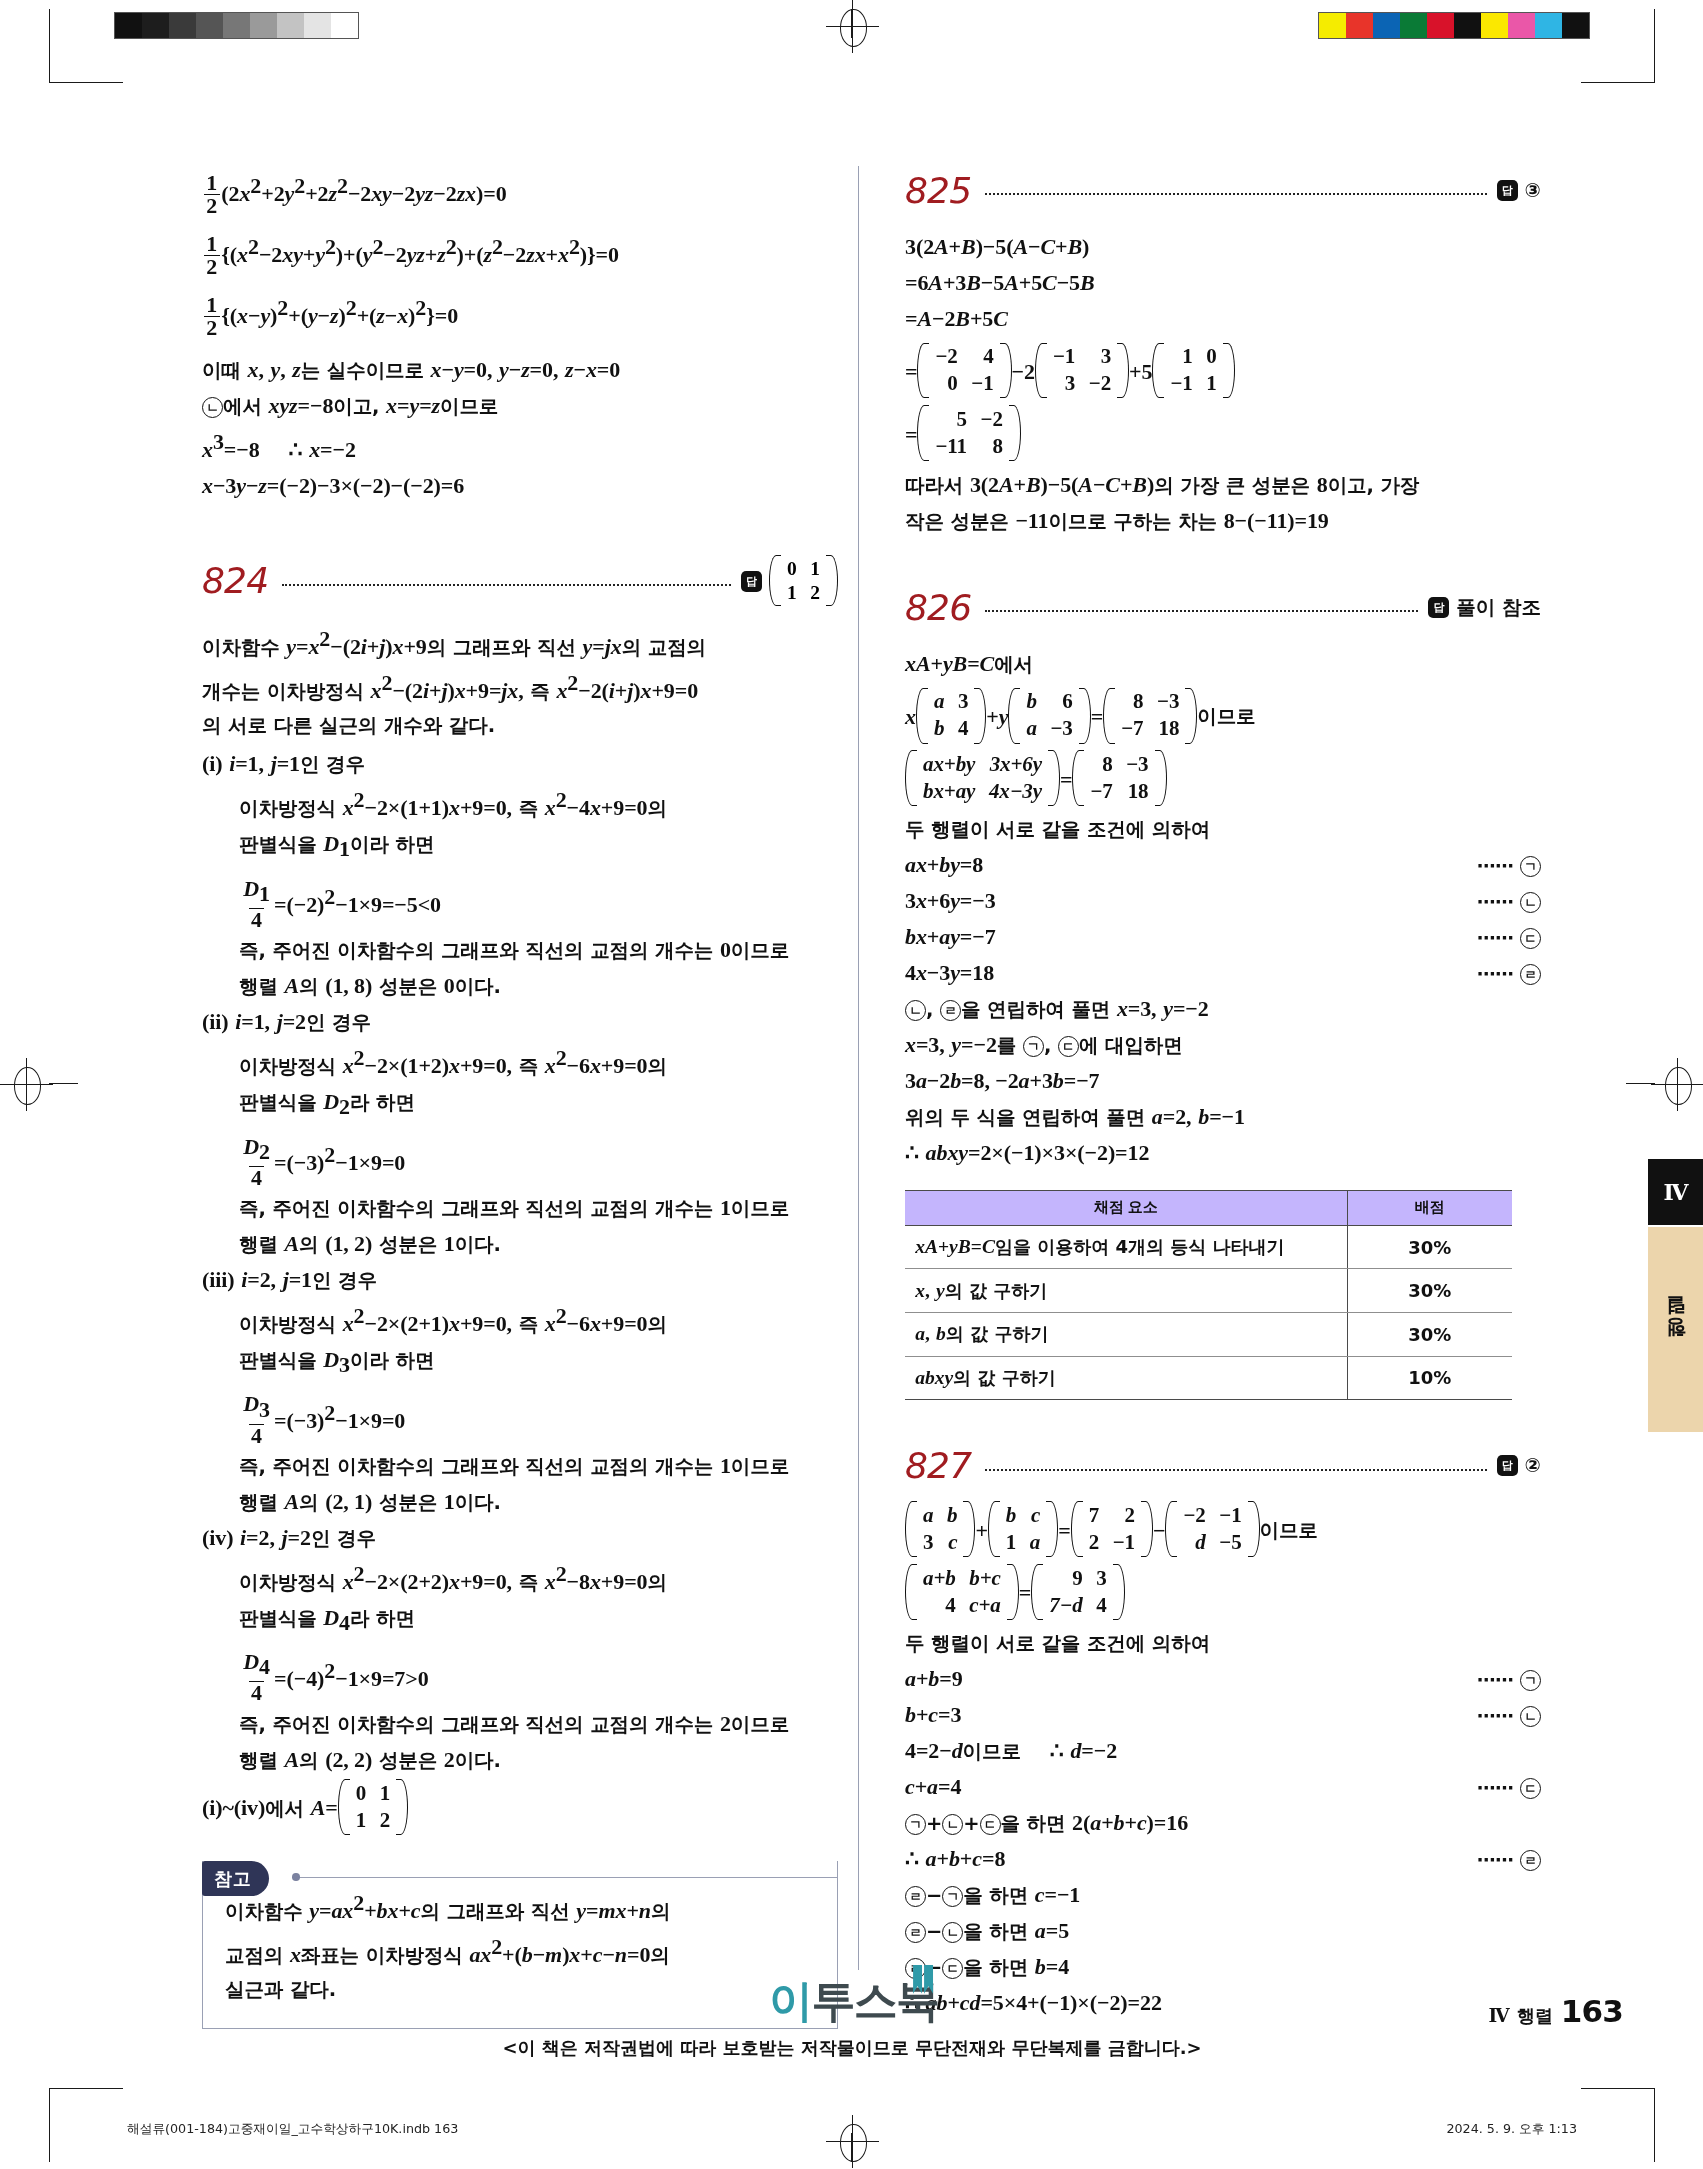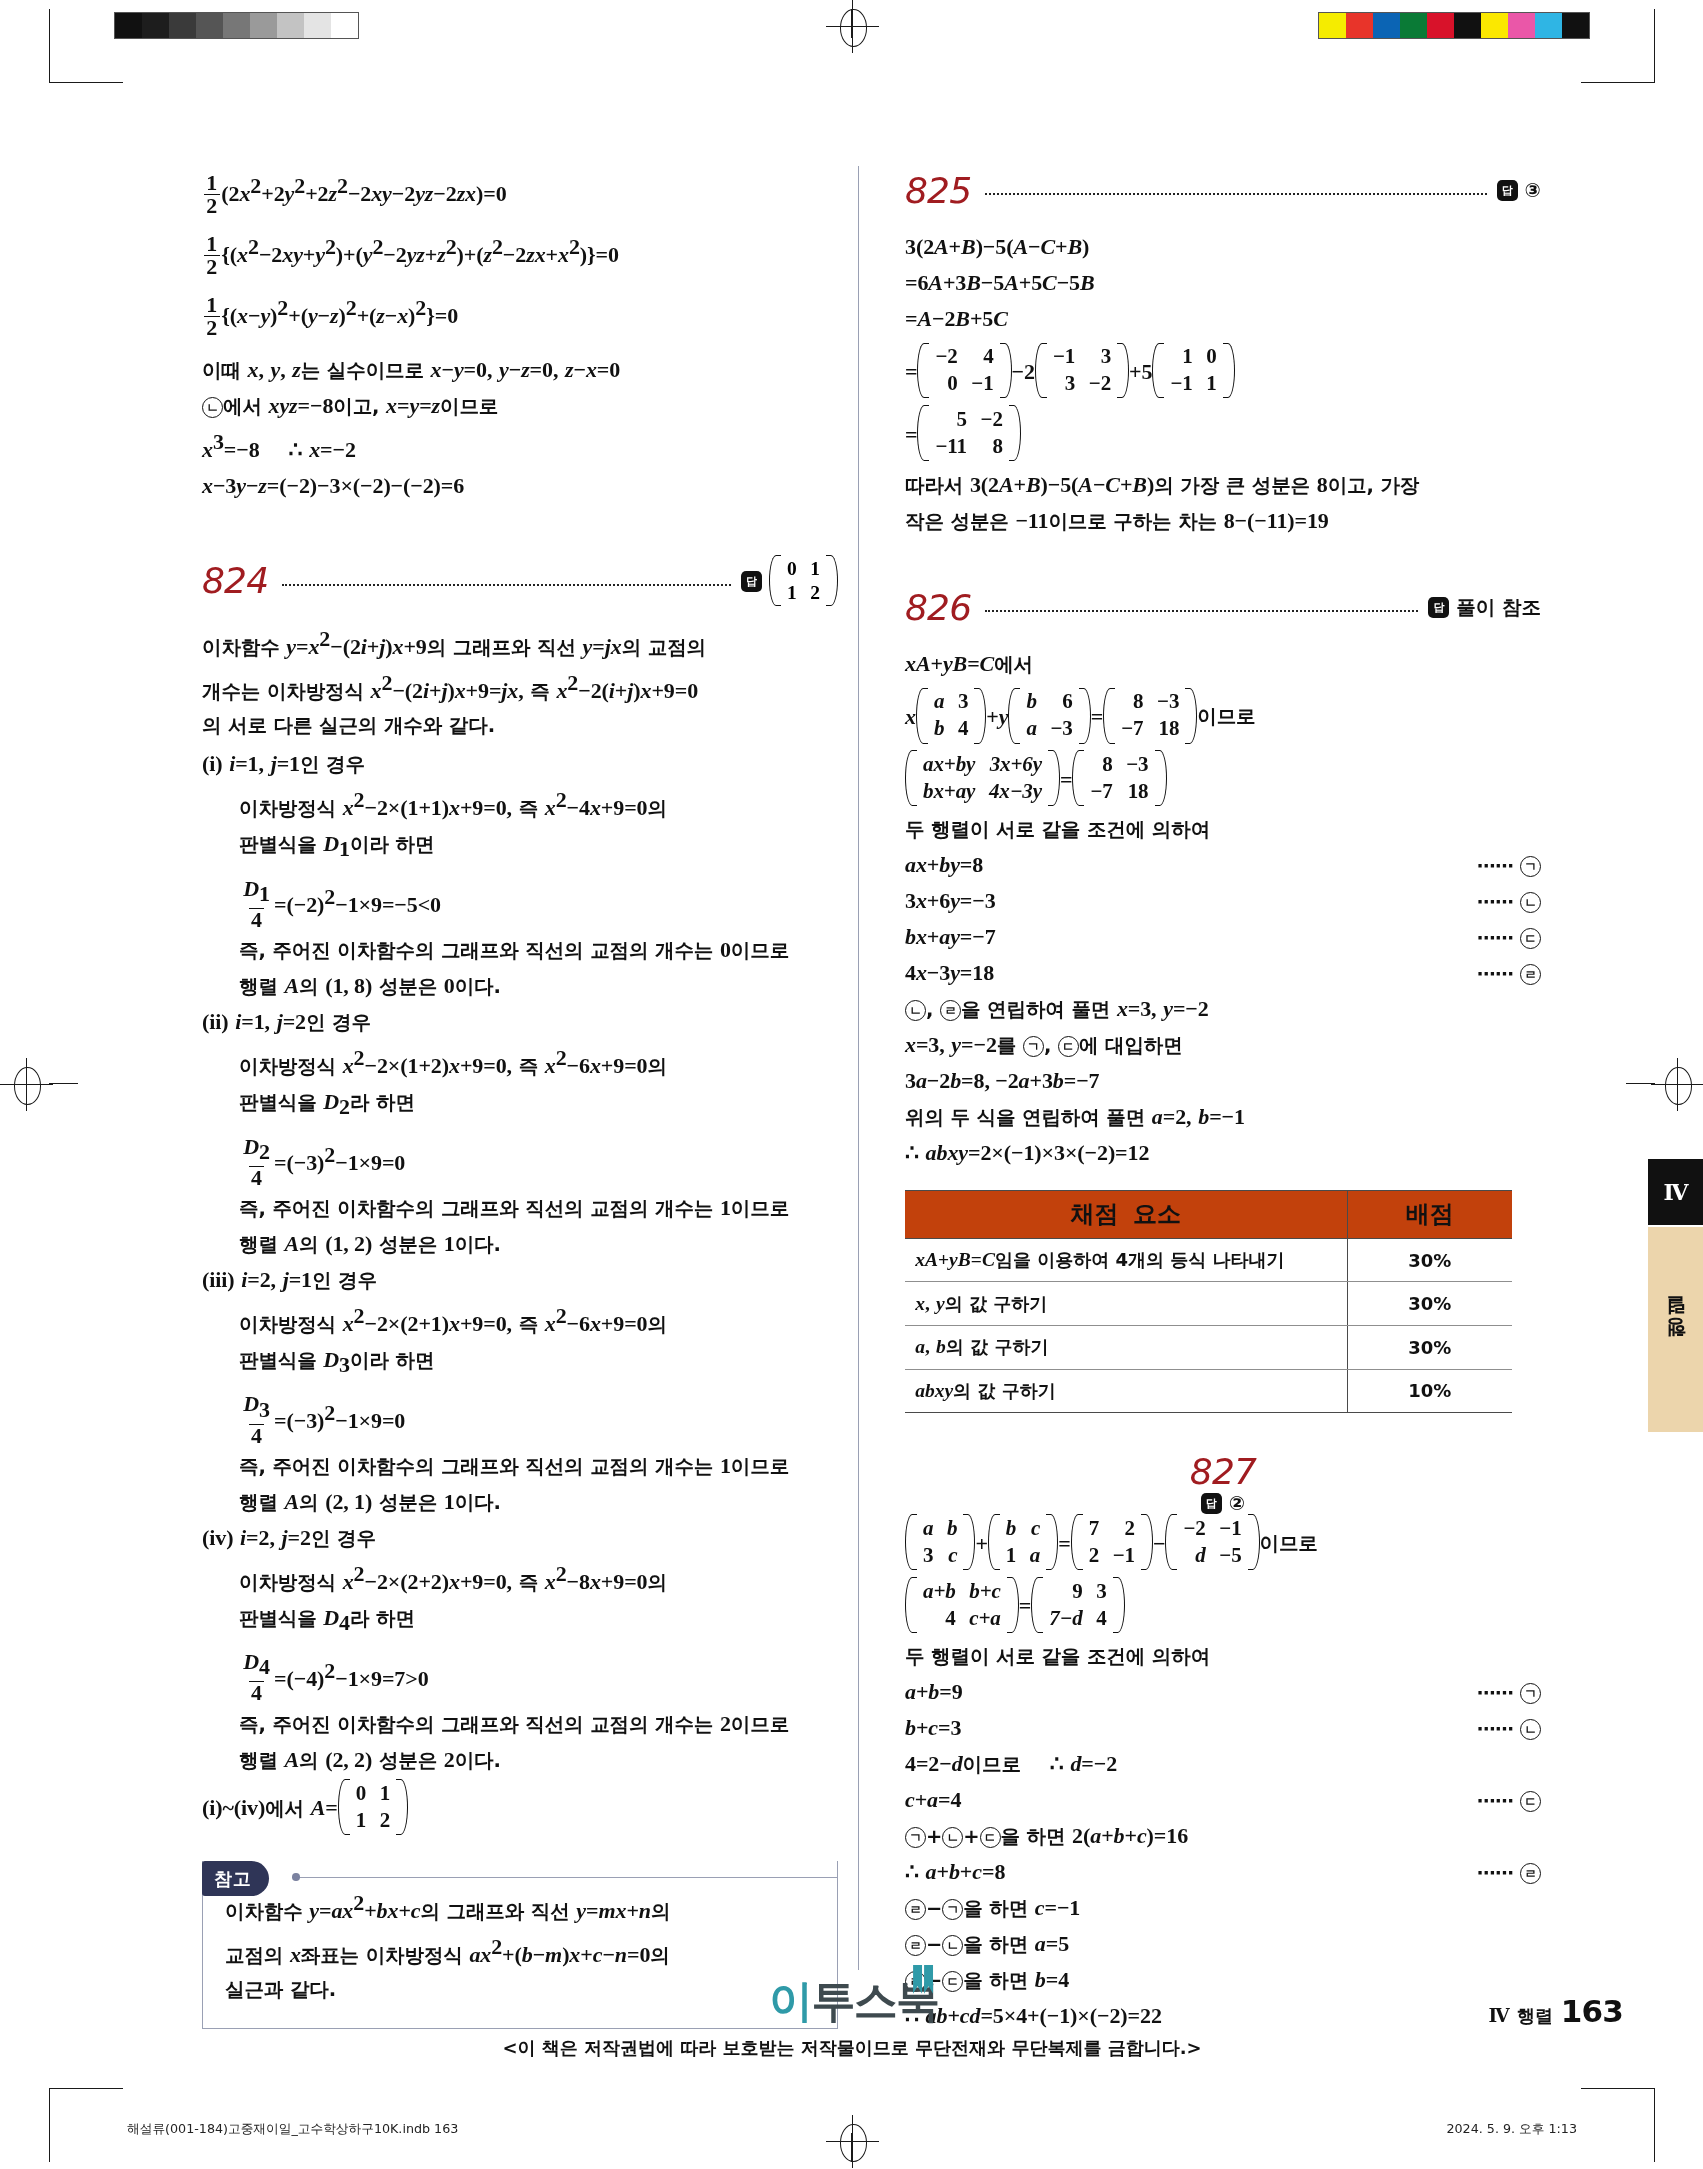--- a/index.html
+++ b/index.html
@@ -261,23 +261,23 @@
 
   
   .rubric {
     margin-top: 18.6px;
     border-collapse: collapse;
     width: 607px;
     border-top: 1.7px solid #4a4a4a;
     border-bottom: 1.7px solid #4a4a4a;
   }
   .rubric th {
-    background: #c2410c;
-    font-family: Liberation Mono, monospace;
-    font-size: 24px;
+    background: #c4b5fd;
+    font-family: Liberation Serif, serif;
+    font-size: 15px;
     font-weight: 700;
     color: #111;
     padding: 7.6px 3.4px;
     border-bottom: 1.4px solid #4a4a4a;
   }
   .rubric th.c-item { border-right: 1.4px solid #4a4a4a; }
   .rubric td {
     font-family: "DejaVu Sans", "Liberation Sans", sans-serif;
     font-size: 18px;
     font-weight: 700;
@@ -876,21 +876,21 @@
         </tr>
         <tr>
           <td class="c-item">
             <i class="mv" style="font-size:19.5px">abxy</i>의 값 구하기
           </td>
           <td class="c-pt">10%</td>
         </tr>
       </tbody>
     </table>
 
-    <div class="prob-head" style="margin-top:41px;flex-direction:column;">
+    <div class="prob-head" style="margin-top:41px;">
       <div class="prob-num">827</div>
       <div class="dotline"></div>
       <div class="ans-wrap">
         <span class="ans-badge">답</span>
         <span class="ans-text">②</span>
       </div>
     </div>
 
     <div class="ln" style="margin-top:12px; display:flex; align-items:center;">
       <span class="mat">

